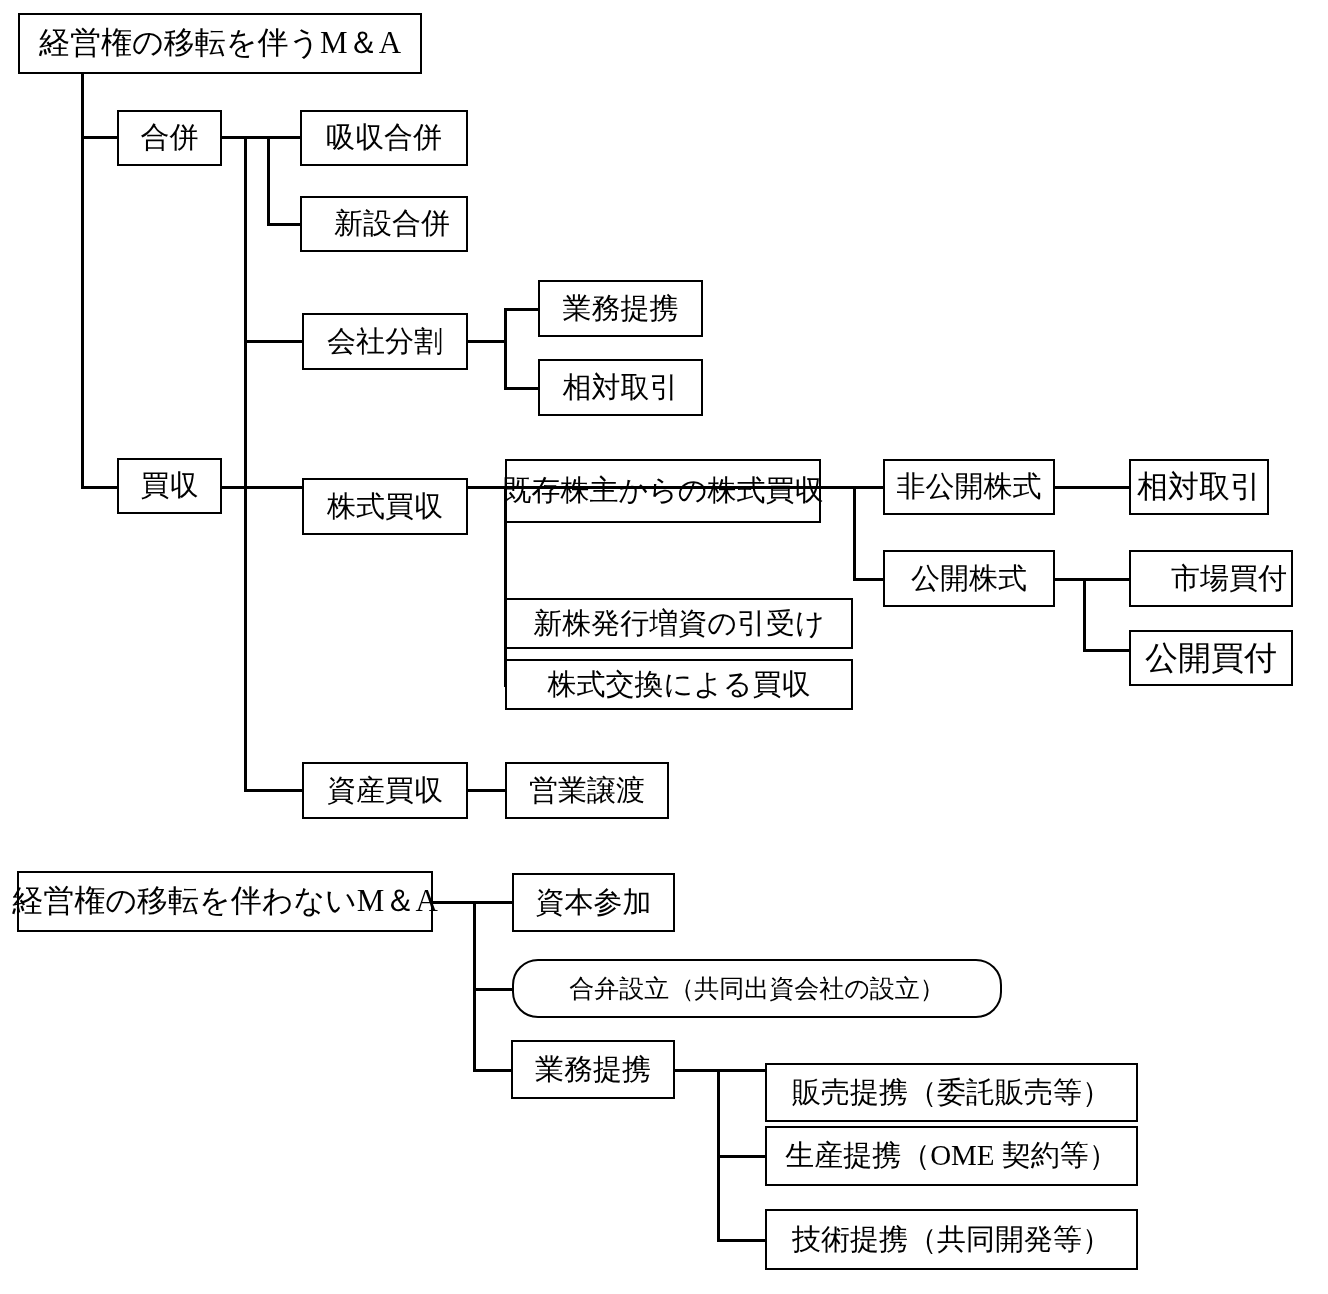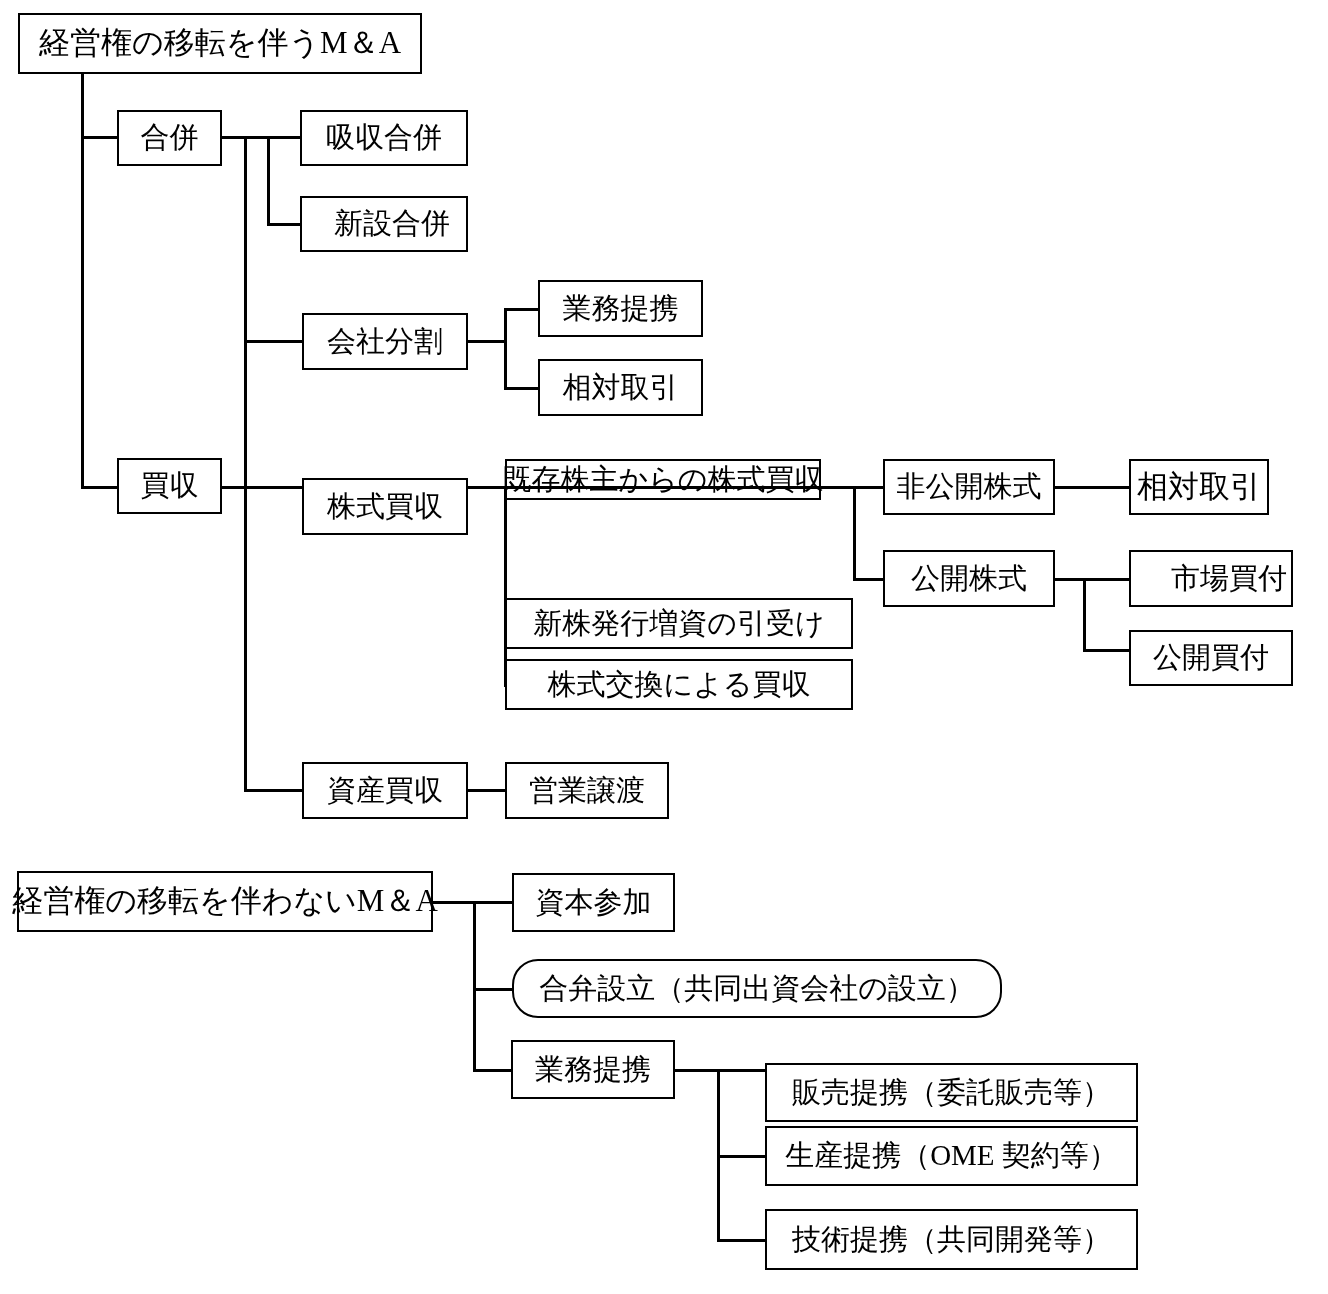--- a/index.html
+++ b/index.html
@@ -92,21 +92,21 @@
     <span>株式買収</span>
   </div>
 
   <div class="ln v" style="left:504px;top:486px;height:200px;"></div>
   <div class="ln h" style="left:467px;top:486px;width:60px;"></div>
   <div class="ln h" style="left:504px;top:623px;width:26px;"></div>
   <div class="ln h" style="left:504px;top:684px;width:26px;"></div>
 
   <div class="ln h" style="left:504px;top:486px;width:380px;"></div>
 
-  <div class="node overlap" style="left:505px;top:459px;width:316px;height:41px;font-size:29px;">
+  <div class="node overlap" style="left:505px;top:459px;width:316px;height:64px;font-size:29px;">
     <span>既存株主からの株式買収</span>
   </div>
 
   <div class="ln v" style="left:853px;top:486px;height:94px;"></div>
   <div class="ln h" style="left:853px;top:486px;width:32px;"></div>
   <div class="ln h" style="left:853px;top:578px;width:32px;"></div>
 
   <div class="node" style="left:883px;top:459px;width:172px;height:56px;font-size:29px;">
     <span>非公開株式</span>
   </div>
@@ -120,21 +120,21 @@
   </div>
 
   <div class="ln h" style="left:1054px;top:578px;width:40px;"></div>
   <div class="ln v" style="left:1083px;top:578px;height:74px;"></div>
   <div class="ln h" style="left:1083px;top:578px;width:48px;"></div>
   <div class="ln h" style="left:1083px;top:649px;width:48px;"></div>
 
   <div class="node" style="left:1129px;top:550px;width:164px;height:57px;font-size:29px;padding-left:36px;">
     <span>市場買付</span>
   </div>
-  <div class="node" style="left:1129px;top:630px;width:164px;height:56px;font-size:29px;text-align:right;">
+  <div class="node" style="left:1129px;top:630px;width:164px;height:56px;font-size:33px;text-align:right;">
     <span>公開買付</span>
   </div>
 
   <div class="node" style="left:505px;top:598px;width:348px;height:51px;font-size:29px;">
     <span>新株発行増資の引受け</span>
   </div>
 
   <div class="node" style="left:505px;top:659px;width:348px;height:51px;font-size:29px;">
     <span>株式交換による買収</span>
   </div>
@@ -153,21 +153,21 @@
   </div>
 
   <div class="ln h" style="left:432px;top:901px;width:82px;"></div>
   <div class="ln v" style="left:473px;top:901px;height:170px;"></div>
   <div class="ln h" style="left:473px;top:988px;width:41px;"></div>
   <div class="ln h" style="left:473px;top:1069px;width:41px;"></div>
 
   <div class="node" style="left:512px;top:873px;width:163px;height:59px;font-size:29px;">
     <span>資本参加</span>
   </div>
-  <div class="node" style="left:512px;top:959px;width:490px;height:59px;font-size:29px;border-radius:26px;">
+  <div class="node" style="left:512px;top:959px;width:490px;height:59px;font-size:25px;border-radius:26px;">
     <span>合弁設立（共同出資会社の設立）</span>
   </div>
   <div class="node" style="left:511px;top:1040px;width:164px;height:59px;font-size:29px;">
     <span>業務提携</span>
   </div>
 
   <div class="ln h" style="left:674px;top:1069px;width:95px;"></div>
   <div class="ln v" style="left:717px;top:1069px;height:172px;"></div>
   <div class="ln h" style="left:717px;top:1155px;width:52px;"></div>
   <div class="ln h" style="left:717px;top:1239px;width:52px;"></div>

